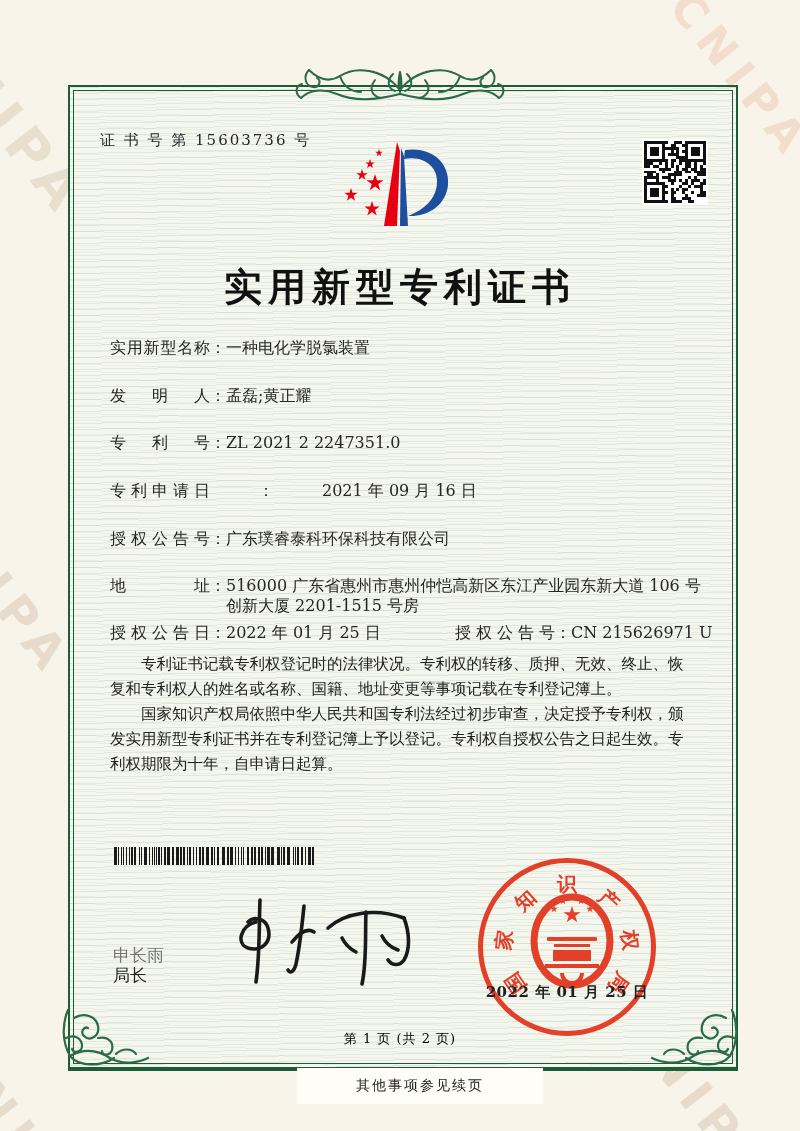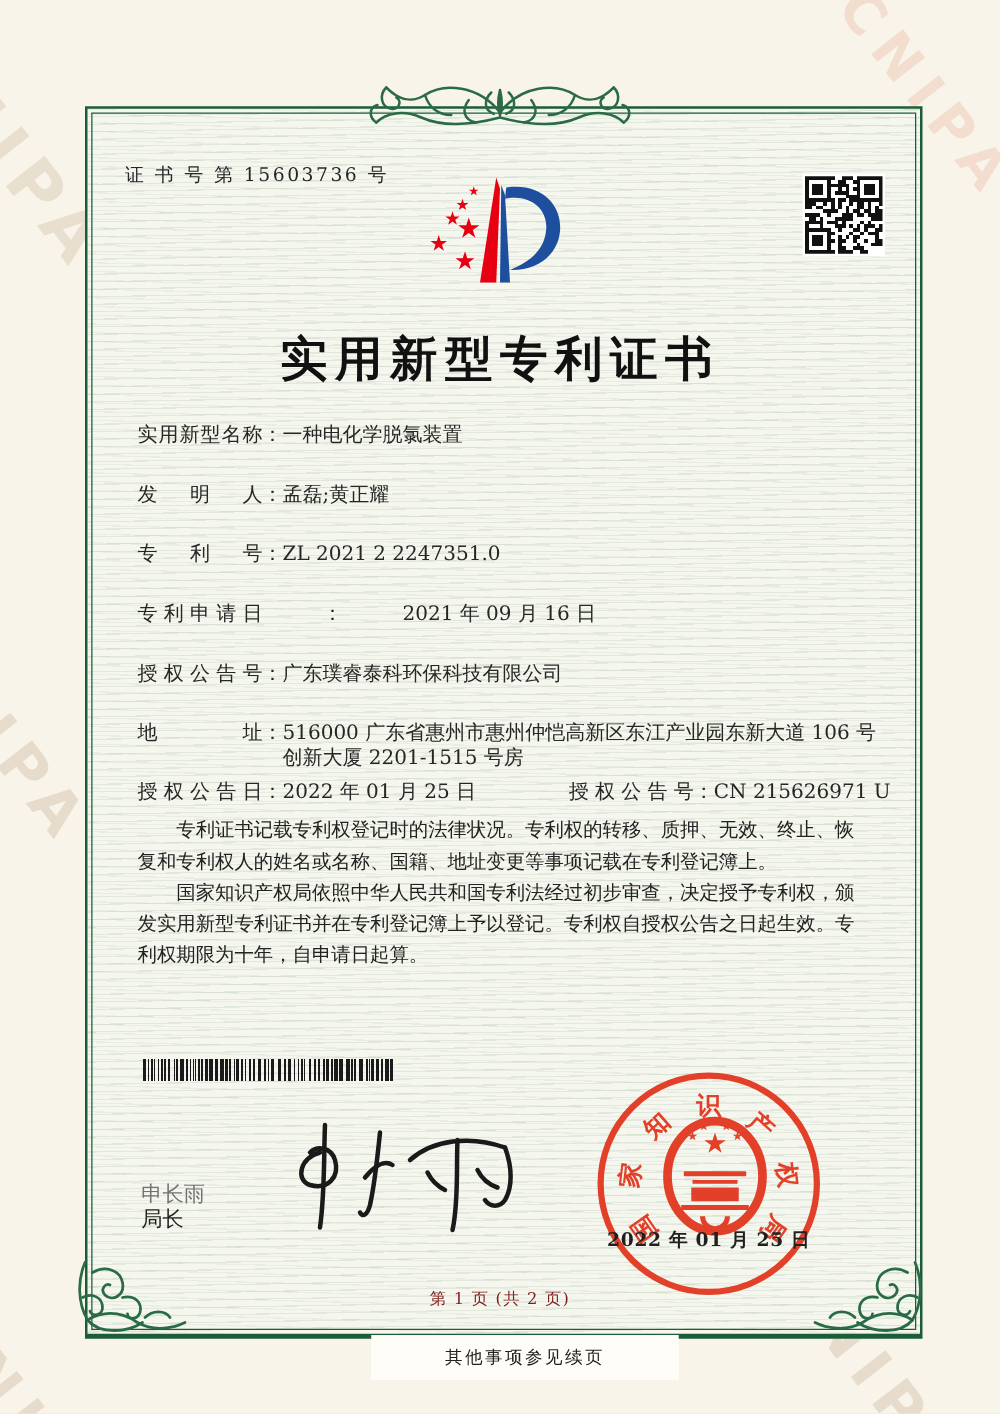--- a/index.html
+++ b/index.html
@@ -63,21 +63,21 @@
     position:absolute;width:22px;height:24px;font-size:20px;font-weight:bold;
     color:var(--seal-red,#e2331b);text-align:center;line-height:24px;
     font-family:"DejaVu Sans","Liberation Sans",sans-serif;
   }
   .seal-emblem{position:absolute;left:46px;top:26px;}
   .seal-date{
     position:absolute;left:-14px;top:120px;width:196px;text-align:center;
     font-size:15px;font-weight:bold;color:#101010;letter-spacing:0.5px;
   }
   
-  .page-info{position:absolute;left:0;top:1030px;width:800px;text-align:center;font-size:13px;color:#7f1d1d;letter-spacing:1px;}
+  .page-info{position:absolute;left:0;top:1030px;width:800px;text-align:center;font-size:13px;color:#000000;letter-spacing:1px;}
   .cont-box{
     position:absolute;left:297px;top:1068px;width:246px;height:36px;background:#fffdf8;
     display:flex;align-items:center;justify-content:center;font-size:14px;color:#222;letter-spacing:2px;
   }
   svg{display:block;}
 </style>
 </head>
 <body>
 
 <div class="page">

